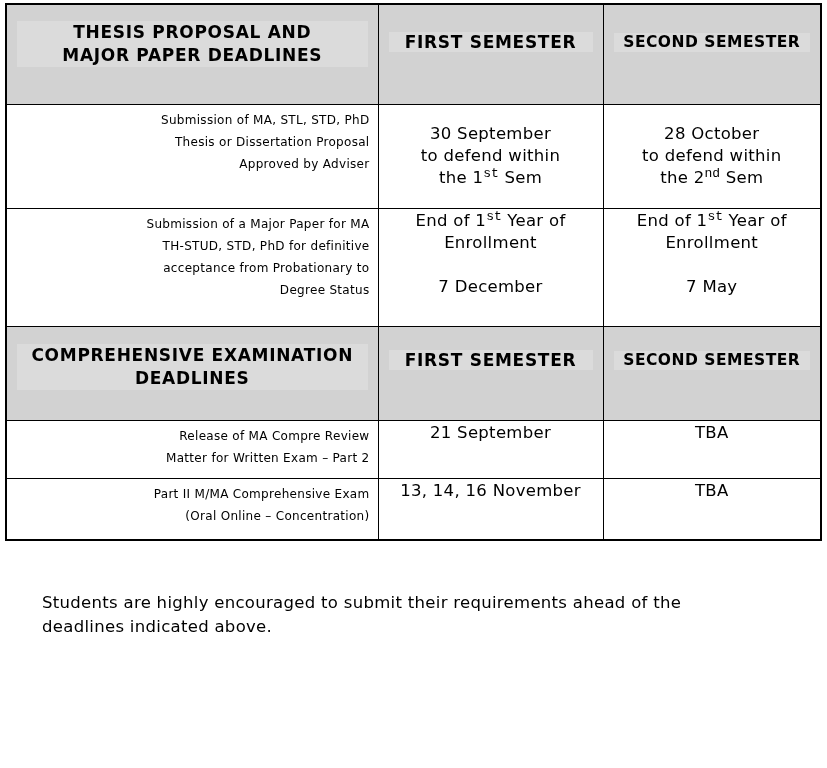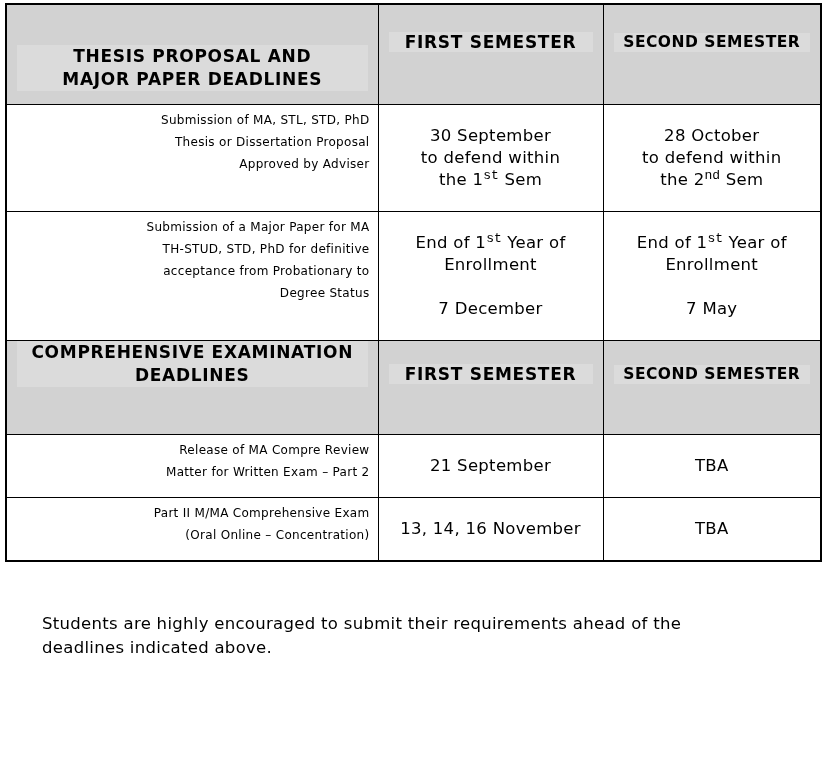--- a/index.html
+++ b/index.html
@@ -37,44 +37,44 @@
     text-align: right;
     padding: 4px 8px 4px 7px;
     font-size: 12px;
     line-height: 22px;
     letter-spacing: 0.3px;
     white-space: pre-line;
   }
   td.date {
     vertical-align: top;
     text-align: center;
-    padding: 20px 4px;
+    padding: 1px 4px;
     font-size: 16.5px;
     line-height: 22px;
     letter-spacing: 0.3px;
     white-space: pre-line;
   }
   td.date.vmid { vertical-align: middle; }
   tr.head td {
     background: #d2d2d2;
     vertical-align: top;
     text-align: center;
     font-weight: bold;
     padding: 0 4px;
   }
   .hl {
     background: #dbdbdb;
     white-space: pre-line;
     margin-left: 6px;
     margin-right: 6px;
   }
-  .h1t { margin-top: 40px; font-size: 17px; line-height: 23px; letter-spacing: 0.7px; }
+  .h1t { margin-top: 16px; font-size: 17px; line-height: 23px; letter-spacing: 0.7px; }
   .h1s { margin-top: 27px; font-size: 17px; line-height: 20px; letter-spacing: 0.7px; }
   .h1s2 { margin-top: 28px; font-size: 15.5px; line-height: 19px; letter-spacing: 0.5px; }
-  .h2t { font-size: 17px; line-height: 23px; letter-spacing: 0.7px; }
+  .h2t { margin-top: 17px; font-size: 17px; line-height: 23px; letter-spacing: 0.7px; }
   .h2s { margin-top: 23px; font-size: 17px; line-height: 20px; letter-spacing: 0.7px; }
   .h2s2 { margin-top: 24px; font-size: 15.5px; line-height: 19px; letter-spacing: 0.5px; }
   sup.ord {
     font-size: 13px;
     line-height: 0;
     vertical-align: super;
     letter-spacing: 0;
     font-family: Liberation Mono, monospace;
   }
   .note {

